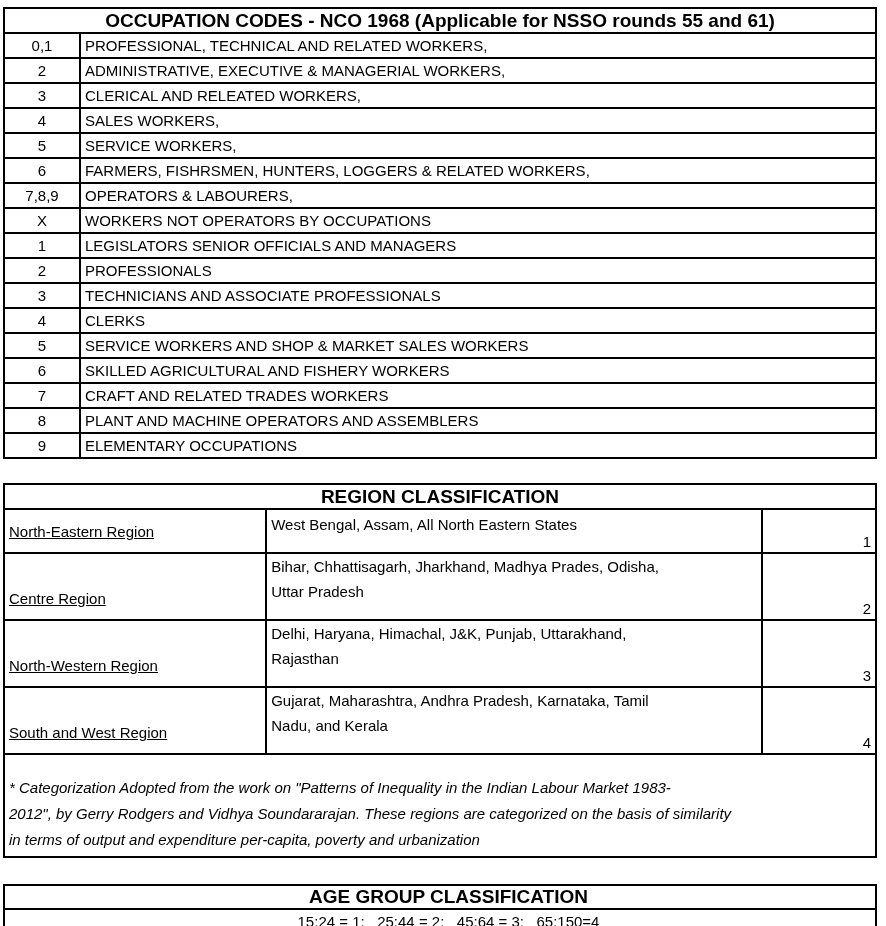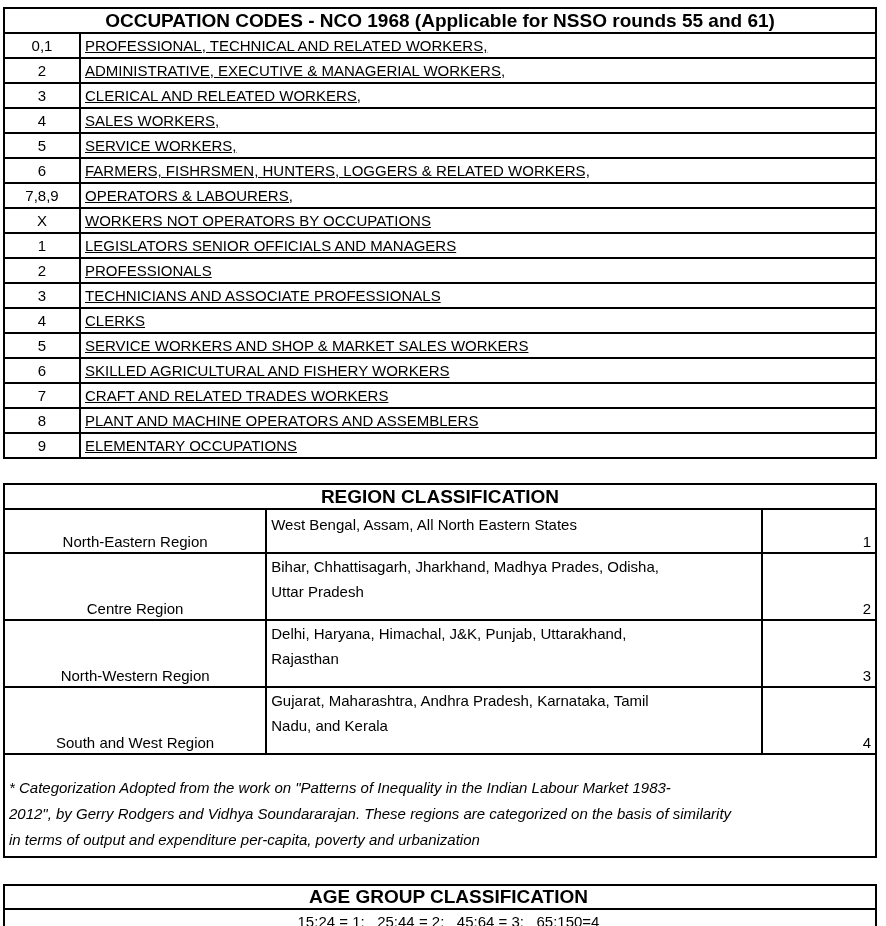--- a/index.html
+++ b/index.html
@@ -26,38 +26,39 @@
   td, th {
     border: 2px solid #000000;
     padding: 0 4px;
     overflow: hidden;
     white-space: nowrap;
   }
   
   .occ-table td { height: 23px; vertical-align: middle; }
   .occ-table .col-code  { width: 76px; }
   .occ-table .code-cell { text-align: center; }
-  .occ-table .desc-cell { text-align: left; text-decoration: underline; }
+  .occ-table .desc-cell { text-align: left; }
   .section-header {
     font-weight: bold;
     text-align: center;
     font-size: 19px;
   }
   
   .region-table { margin-top: 24px; }
   .region-table .col-region { width: 258px; }
   .region-table .col-states { width: 488px; }
   .region-table .col-num    { width: 112px; }
   .region-table .hdr-row td { height: 23px; vertical-align: middle; }
   .region-table .r1 td { height: 27px; }
   .region-table .r2 td { height: 50px; }
   .region-name-cell {
-    text-align: center;
-    vertical-align: bottom;
-    padding-bottom: 2px;
+    text-align: left;
+    vertical-align: bottom;
+    padding-bottom: 12px;
+    text-decoration: underline;
   }
   .region-states-cell {
     text-align: left;
     vertical-align: bottom;
     white-space: pre-line;
     line-height: 25px;
     padding-bottom: 15px;
   }
   .region-num-cell {
     text-align: right;

